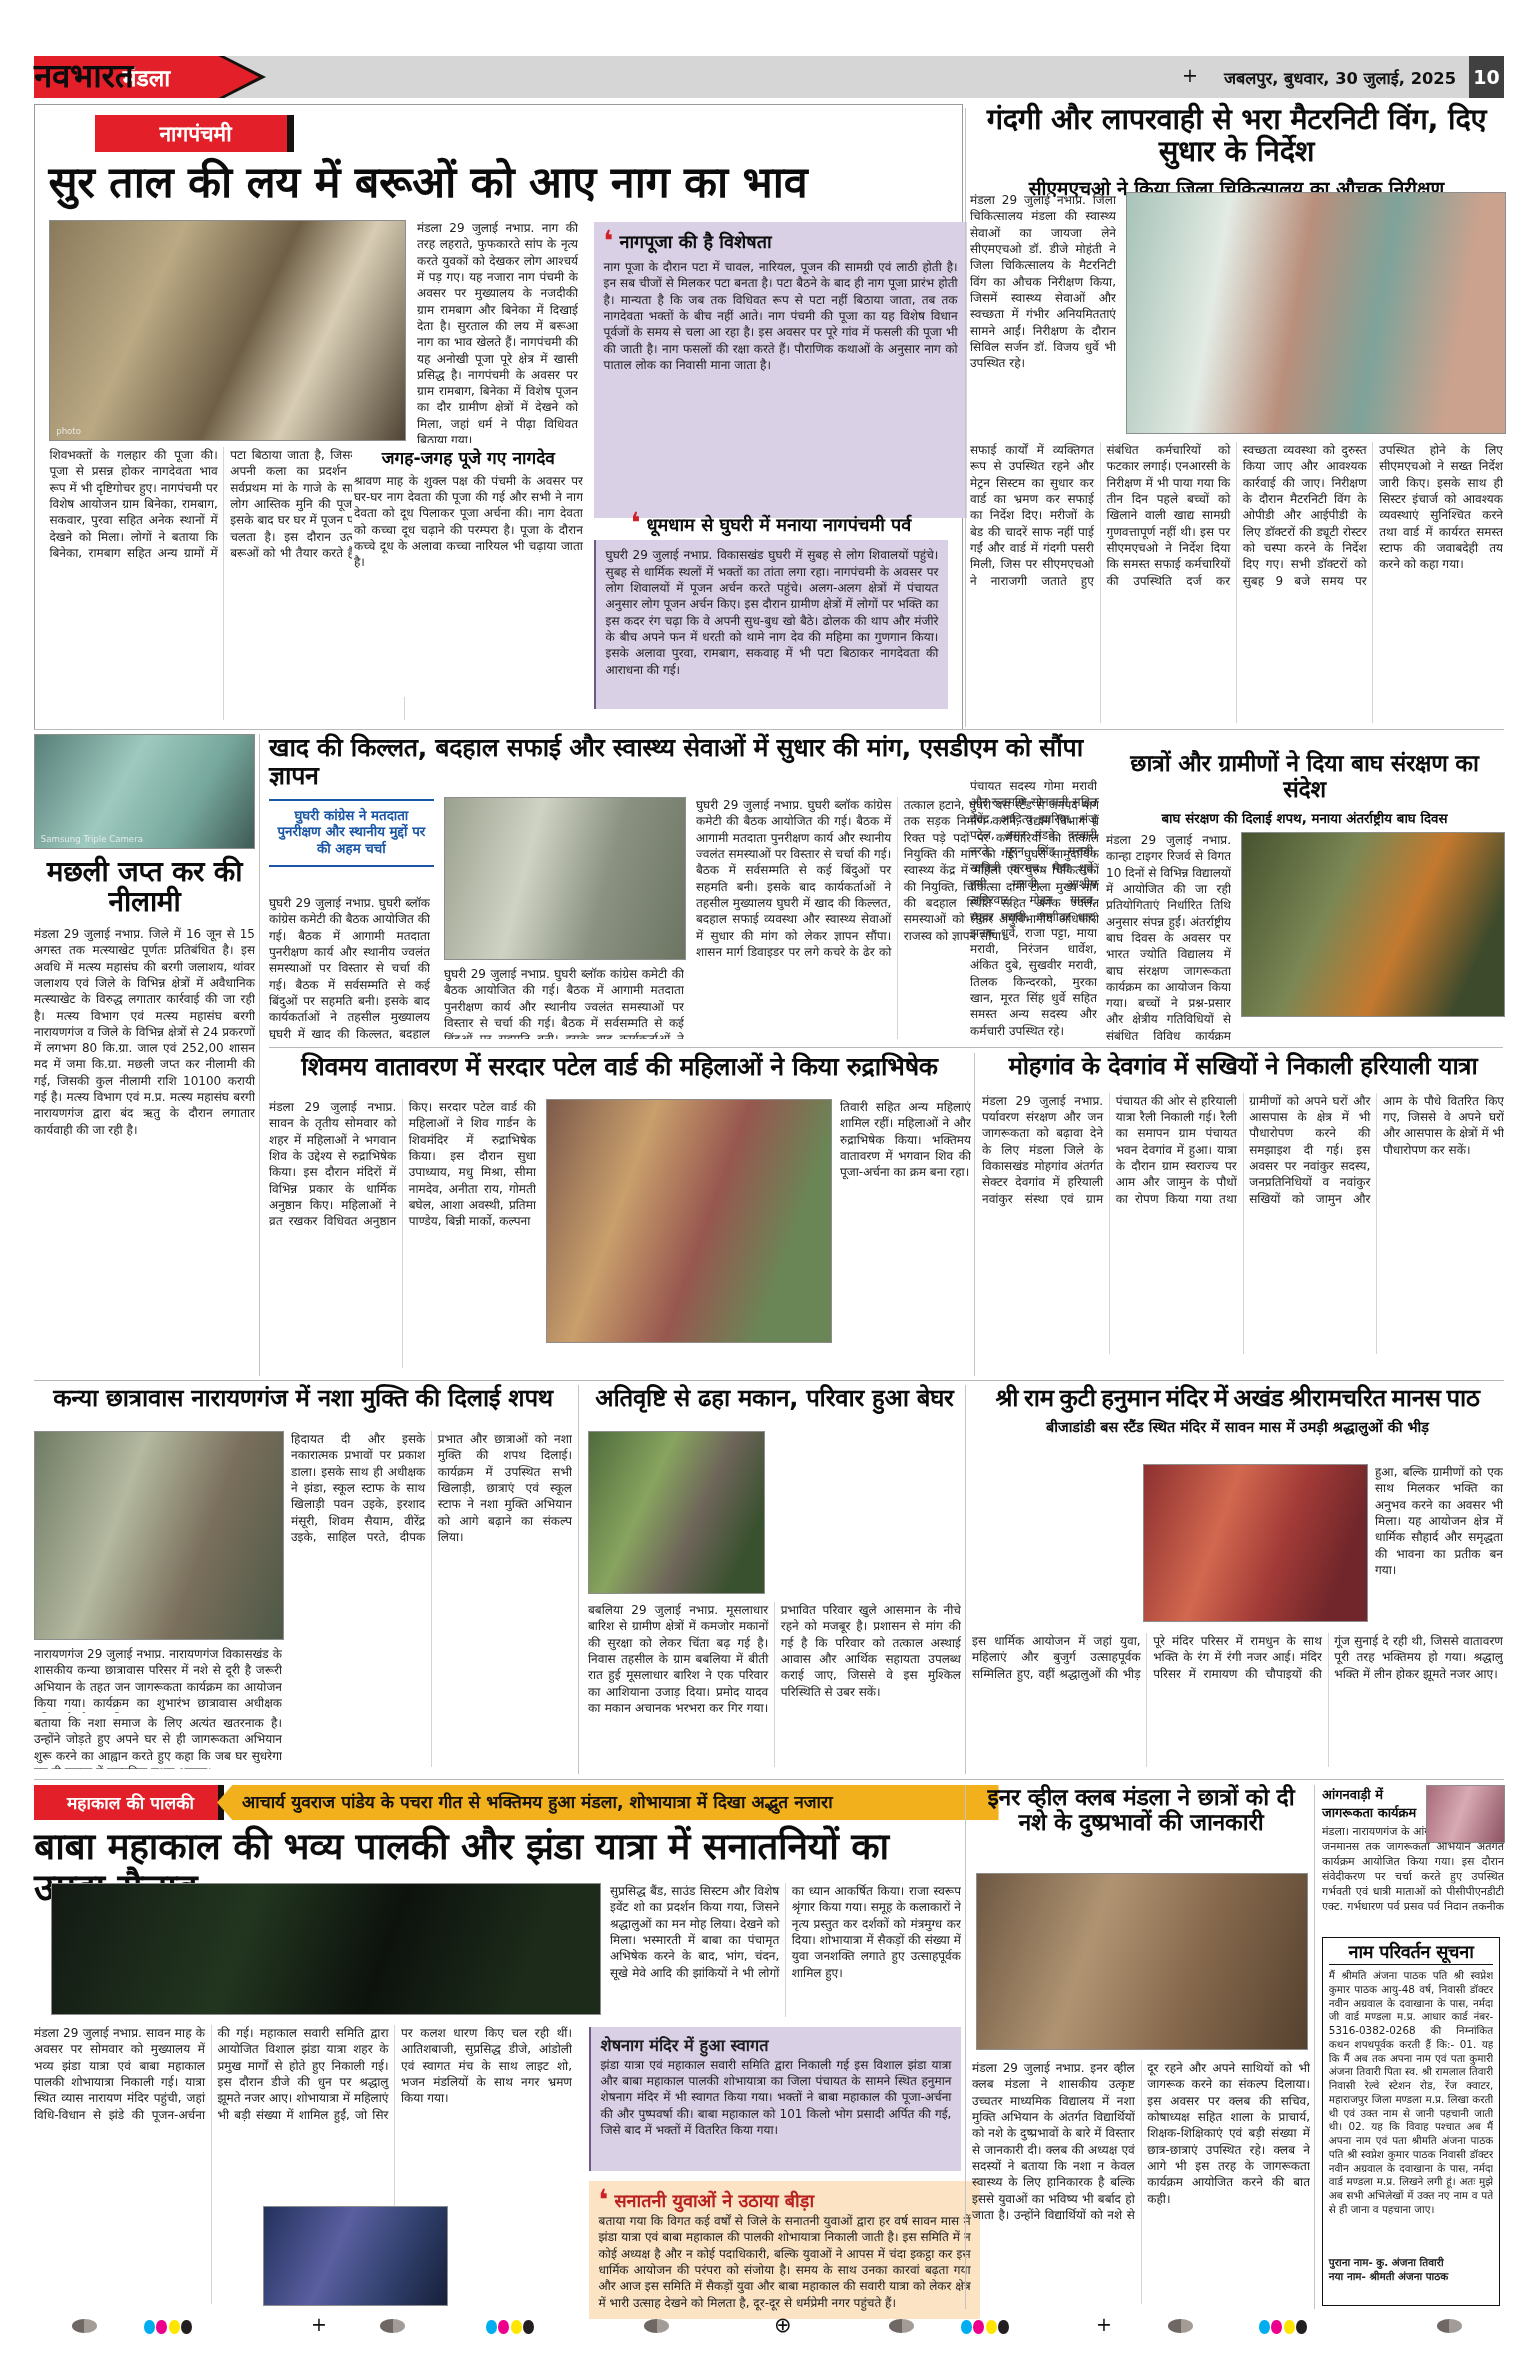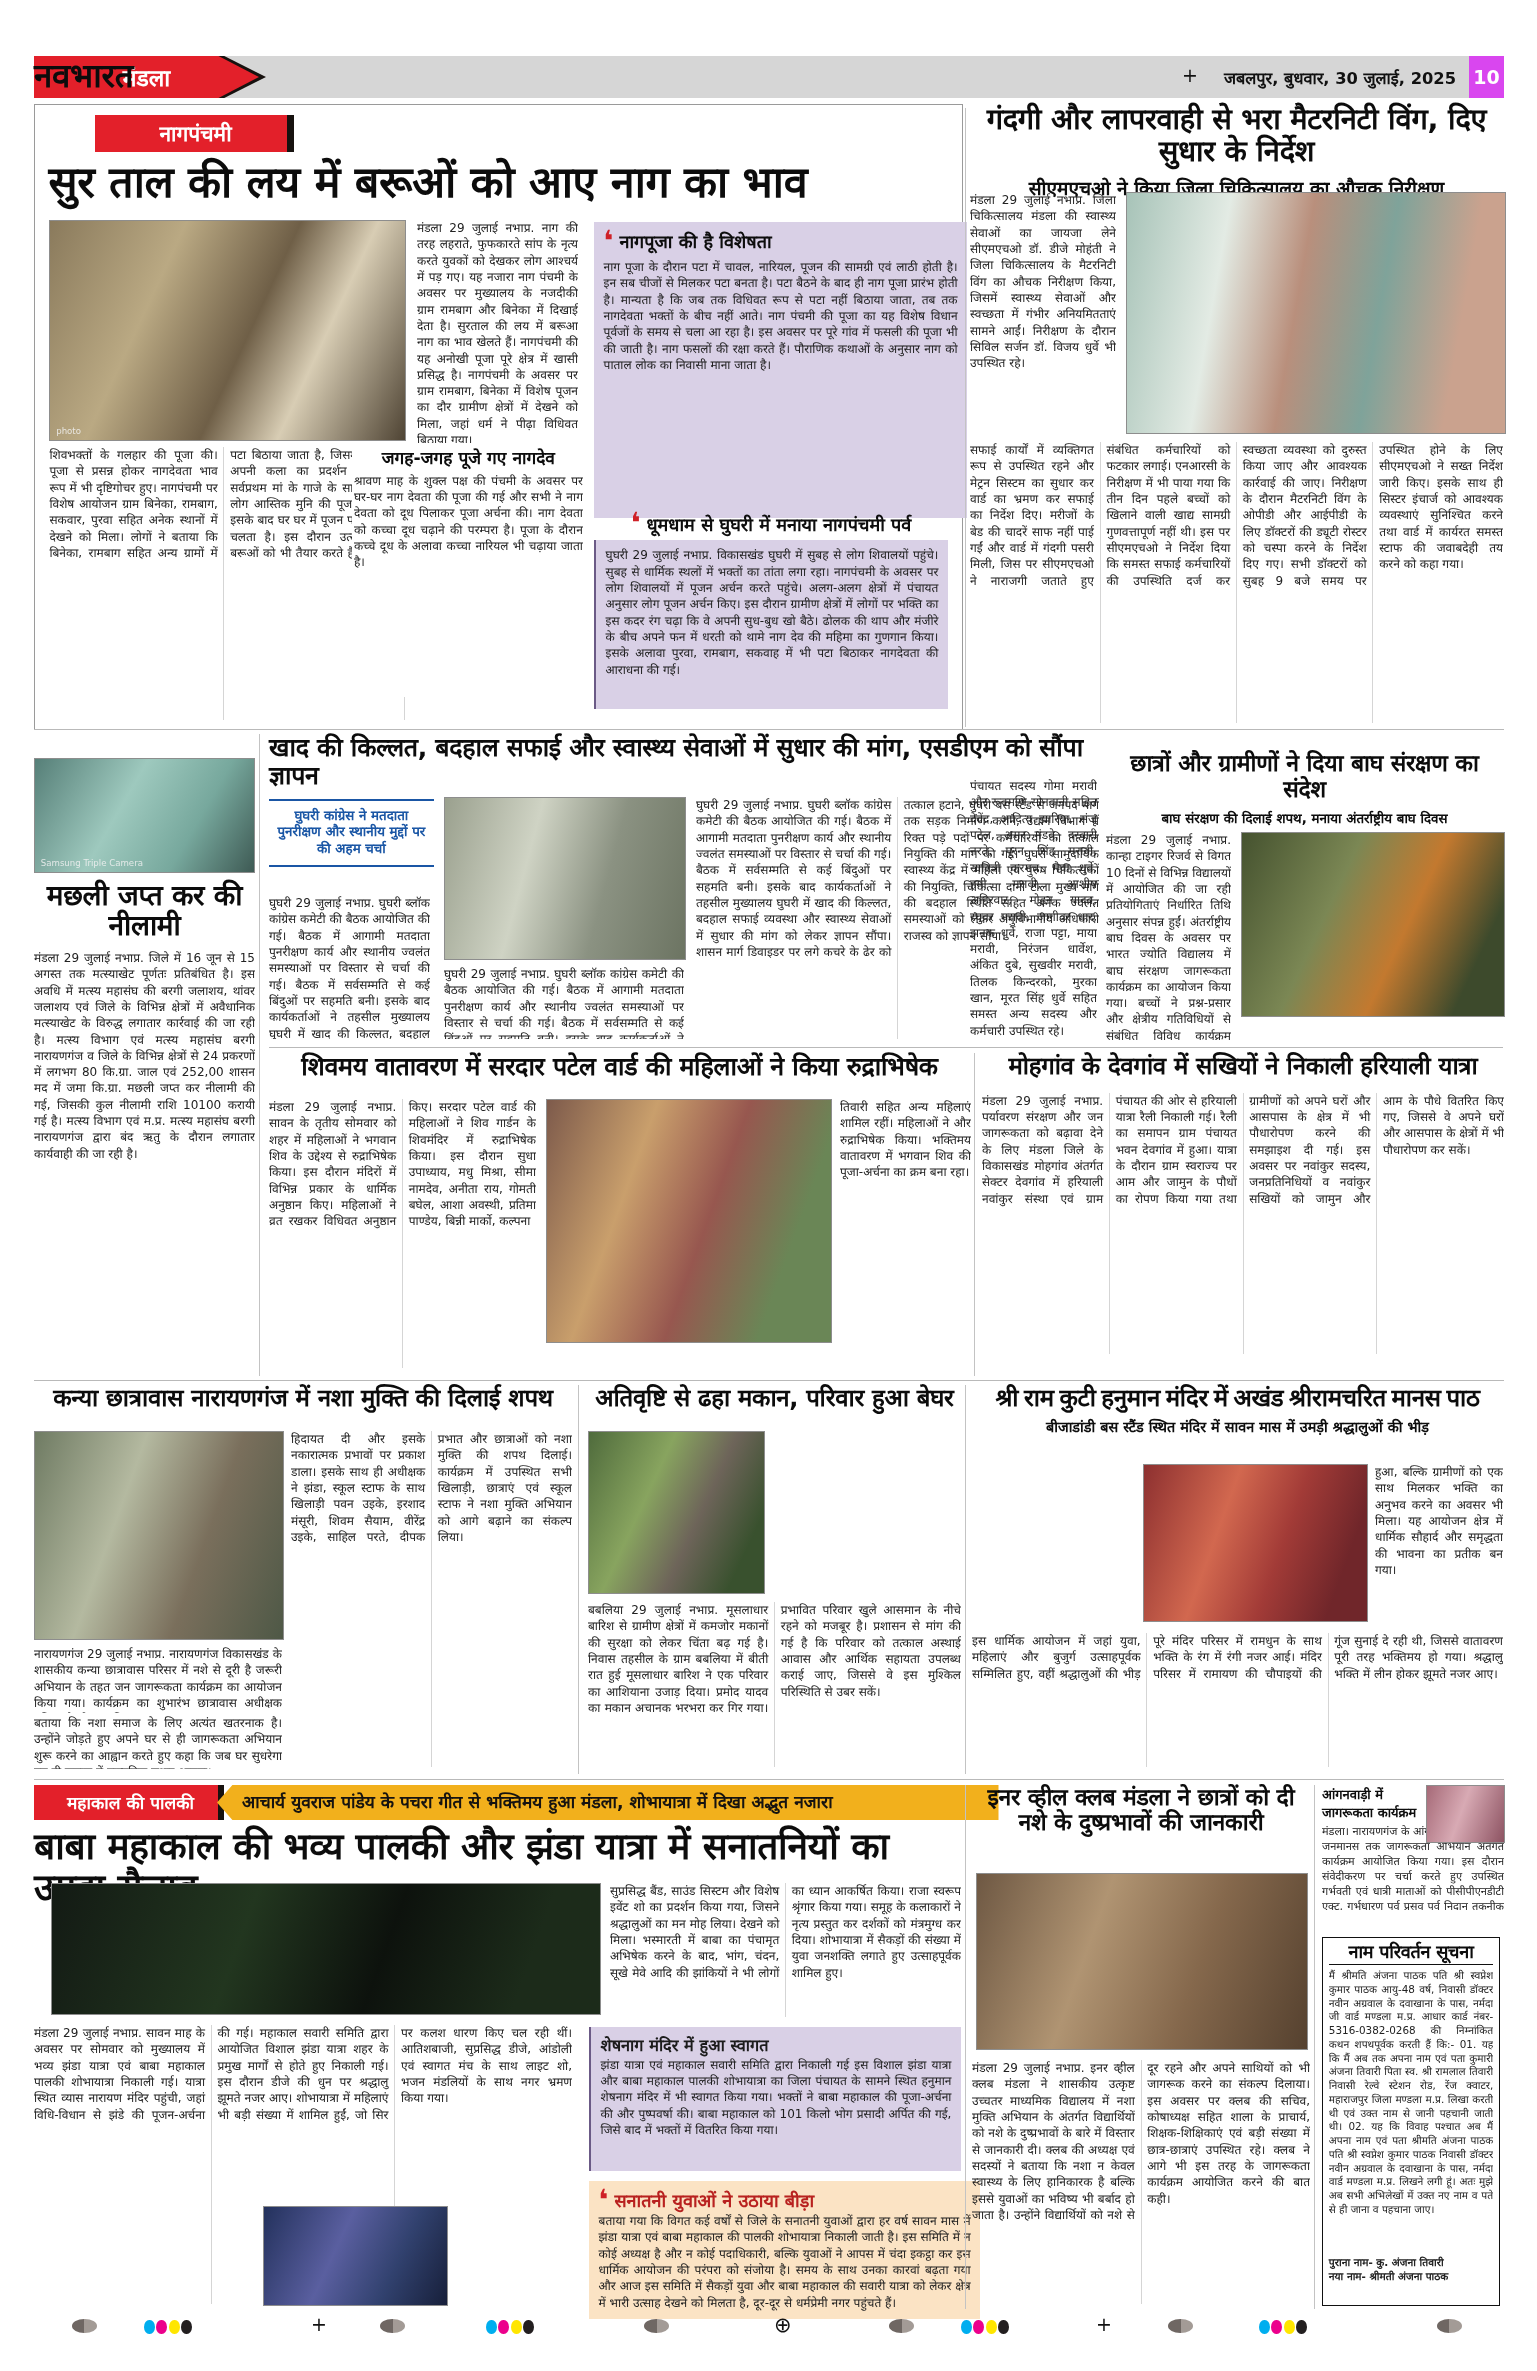--- a/index.html
+++ b/index.html
@@ -53,21 +53,21 @@
 <div class="page">
 
   <div class="abs" style="left:34px;top:56px;width:1470px;height:42px;background:#d6d6d6;">
     <div class="abs arrow-black" style="left:0;top:0;width:232px;height:42px;"></div>
     <div class="abs arrow-red" style="left:0;top:0;width:225px;height:42px;font-size:23px;">
       <span>मंडला</span>
     </div>
     <div class="abs hl" style="left:0;right:0;top:1.9px;text-align:left;font-size:33px;">नवभारत</div>
     <div class="abs mark-plus" style="left:1148px;top:7.7px;">+</div>
     <div class="abs" style="right:48px;top:10.6px;font-size:16.3px;font-weight:bold;color:#111;">जबलपुर, बुधवार, 30 जुलाई, 2025</div>
-    <div class="abs" style="right:0;top:0;width:35px;height:42px;background:#d946ef;color:#fff;display:flex;align-items:center;justify-content:center;font-size:19px;font-weight:bold;">
+    <div class="abs" style="right:0;top:0;width:35px;height:42px;background:#404040;color:#fff;display:flex;align-items:center;justify-content:center;font-size:19px;font-weight:bold;">
       <span>10</span>
     </div>
   </div>
 
   <div class="abs" style="left:34px;top:104px;width:927px;height:624px;border:1px solid #9a9a9a;background:#fff;">
     <div class="abs kicker-red" style="left:60px;top:9.6px;width:183px;height:37px;border-right:7.7px solid #17120f;">
       <span>नागपंचमी</span>
     </div>
     <div class="abs photo ph-nag" style="left:14.4px;top:115px;width:355px;height:219px;">
       <span class="cap">photo</span>
@@ -100,21 +100,21 @@
     <div class="subhead" style="font-size:19px;margin-top:7.7px;">सीएमएचओ ने किया जिला चिकित्सालय का औचक निरीक्षण</div>
     <div class="abs body-txt" style="left:0;top:88px;width:146px;height:242px;overflow:hidden;">मंडला 29 जुलाई नभाप्र. जिला चिकित्सालय मंडला की स्वास्थ्य सेवाओं का जायजा लेने सीएमएचओ डॉ. डीजे मोहंती ने जिला चिकित्सालय के मैटरनिटी विंग का औचक निरीक्षण किया, जिसमें स्वास्थ्य सेवाओं और स्वच्छता में गंभीर अनियमितताएं सामने आईं। निरीक्षण के दौरान सिविल सर्जन डॉ. विजय धुर्वे भी उपस्थित रहे।</div>
     <div class="abs photo ph-hosp" style="left:156px;top:88px;width:378px;height:240px;"></div>
     <div class="abs body-txt cols4" style="left:0;top:338px;width:533px;height:281px;overflow:hidden;">सफाई कार्यों में व्यक्तिगत रूप से उपस्थित रहने और मेट्रन सिस्टम का सुधार कर वार्ड का भ्रमण कर सफाई का निर्देश दिए। मरीजों के बेड की चादरें साफ नहीं पाई गईं और वार्ड में गंदगी पसरी मिली, जिस पर सीएमएचओ ने नाराजगी जताते हुए संबंधित कर्मचारियों को फटकार लगाई। एनआरसी के निरीक्षण में भी पाया गया कि तीन दिन पहले बच्चों को खिलाने वाली खाद्य सामग्री गुणवत्तापूर्ण नहीं थी। इस पर सीएमएचओ ने निर्देश दिया कि समस्त सफाई कर्मचारियों की उपस्थिति दर्ज कर स्वच्छता व्यवस्था को दुरुस्त किया जाए और आवश्यक कार्रवाई की जाए। निरीक्षण के दौरान मैटरनिटी विंग के ओपीडी और आईपीडी के लिए डॉक्टरों की ड्यूटी रोस्टर को चस्पा करने के निर्देश दिए गए। सभी डॉक्टरों को सुबह 9 बजे समय पर उपस्थित होने के लिए सीएमएचओ ने सख्त निर्देश जारी किए। इसके साथ ही सिस्टर इंचार्ज को आवश्यक व्यवस्थाएं सुनिश्चित करने तथा वार्ड में कार्यरत समस्त स्टाफ की जवाबदेही तय करने को कहा गया।</div>
   </div>
 
   <div class="abs hline" style="left:34px;top:729px;width:1470px;"></div>
   <div class="abs vline" style="left:965px;top:108px;height:619px;"></div>
 
   <div class="abs" style="left:34px;top:734px;width:221px;height:642px;">
-    <div class="photo ph-fish" style="width:219px;height:113px;position:relative;margin-top:24px;">
+    <div class="photo ph-fish" style="width:219px;height:113px;position:relative;">
       <span class="cap">Samsung Triple Camera</span>
     </div>
     <div class="hl" style="font-size:28px;text-align:center;margin-top:7.7px;">मछली जप्त कर की नीलामी</div>
     <div class="body-txt" style="margin-top:7.7px;height:423px;overflow:hidden;">मंडला 29 जुलाई नभाप्र. जिले में 16 जून से 15 अगस्त तक मत्स्याखेट पूर्णतः प्रतिबंधित है। इस अवधि में मत्स्य महासंघ की बरगी जलाशय, थांवर जलाशय एवं जिले के विभिन्न क्षेत्रों में अवैधानिक मत्स्याखेट के विरुद्ध लगातार कार्रवाई की जा रही है। मत्स्य विभाग एवं मत्स्य महासंघ बरगी नारायणगंज व जिले के विभिन्न क्षेत्रों से 24 प्रकरणों में लगभग 80 कि.ग्रा. जाल एवं 252,00 शासन मद में जमा कि.ग्रा. मछली जप्त कर नीलामी की गई, जिसकी कुल नीलामी राशि 10100 करायी गई है। मत्स्य विभाग एवं म.प्र. मत्स्य महासंघ बरगी नारायणगंज द्वारा बंद ऋतु के दौरान लगातार कार्यवाही की जा रही है।</div>
   </div>
   <div class="abs vline" style="left:259px;top:734px;height:642px;"></div>
 
   <div class="abs" style="left:269px;top:734px;width:831px;height:309px;">
     <div class="hl" style="font-size:25px;">खाद की किल्लत, बदहाल सफाई और स्वास्थ्य सेवाओं में सुधार की मांग, एसडीएम को सौंपा ज्ञापन</div>
     <div class="abs blue-kicker" style="left:0;top:65px;width:161px;">घुघरी कांग्रेस ने मतदाता पुनरीक्षण और स्थानीय मुद्दों पर की अहम चर्चा</div>

